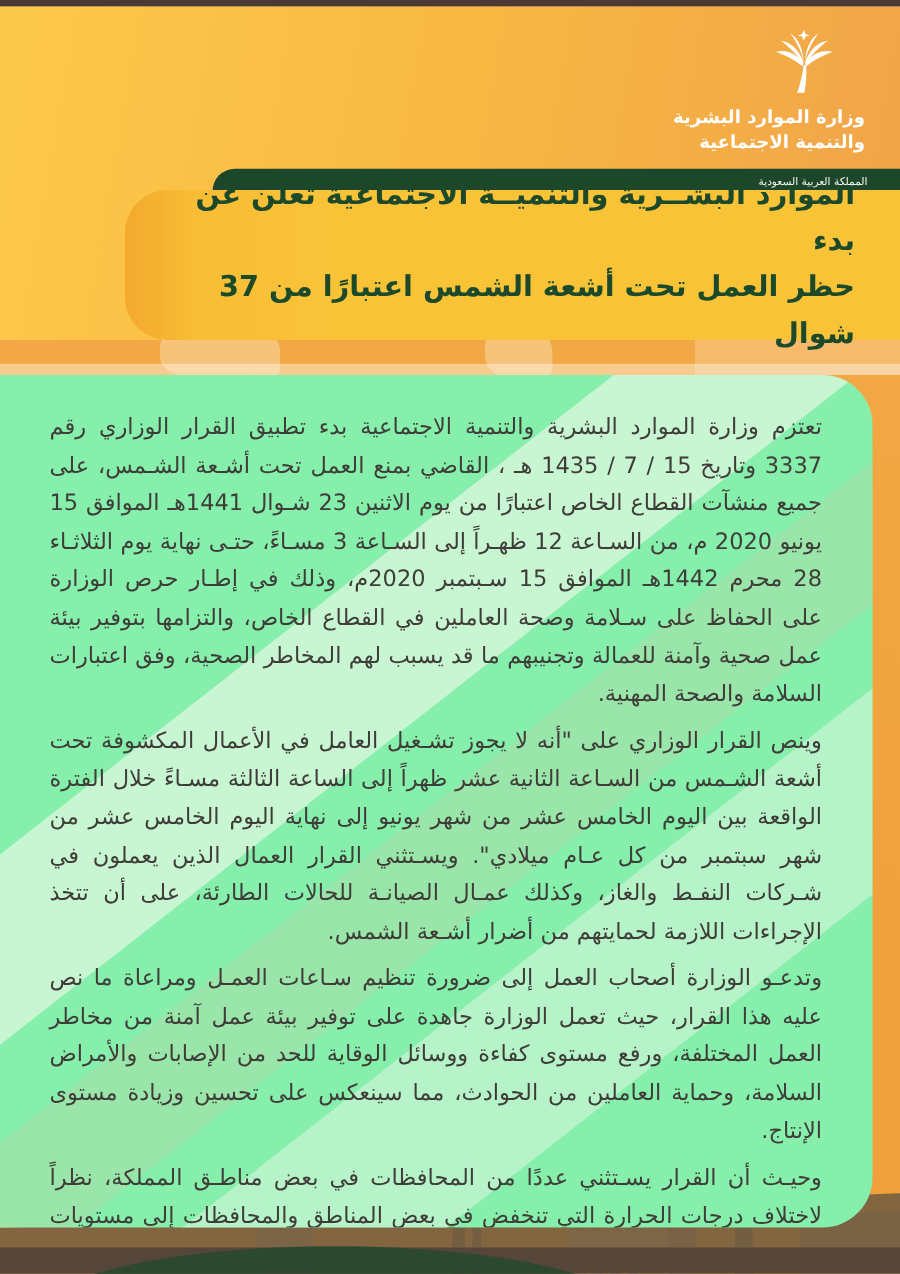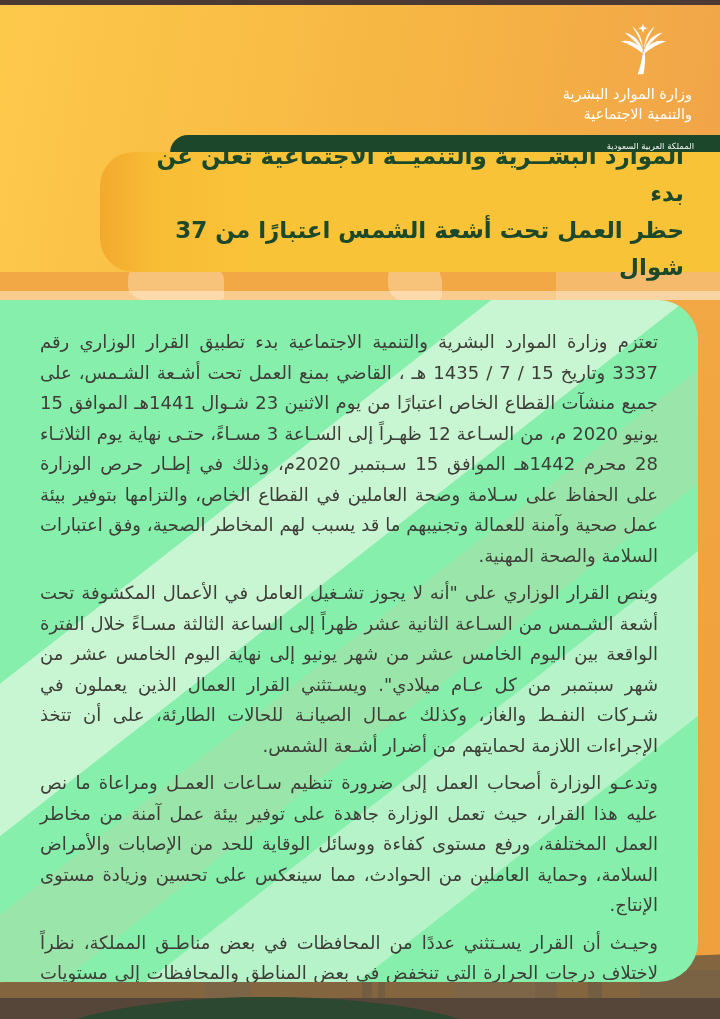--- a/index.html
+++ b/index.html
@@ -22,21 +22,21 @@
   .green-bar{position:absolute;top:135px;left:170px;right:0;height:86px;background:#1d472a;border-radius:18px 0 0 0;z-index:3;}
   .title-box{
     position:absolute;top:152px;left:100px;right:0;height:120px;box-sizing:border-box;
     background:linear-gradient(90deg,#f3a92e 0%,#f8bd35 9%,#f9c338 26%,#f9c338 100%);
     border-radius:34px 0 0 34px;display:flex;flex-direction:column;justify-content:center;
     padding:0 36px 0 26px;z-index:5;
   }
   .title-line{color:#1d492b;font-weight:700;font-size:23px;line-height:37px;text-align:right;}
   .logo{position:absolute;top:22px;right:26px;width:192px;color:#fff;text-align:center;z-index:6;}
   .logo .palm-wrap{text-align:right;padding-right:22px;height:62px;}
-  .logo-l1,.logo-l2{font-size:14.5px;font-weight:400;line-height:20px;text-align:right;padding-right:2px;}
+  .logo-l1,.logo-l2{font-size:14.5px;font-weight:700;line-height:20px;text-align:right;padding-right:2px;}
   .logo-l3{font-size:8.5px;letter-spacing:1.6px;margin-top:17px;opacity:.95;text-align:right;white-space:nowrap;}
   
   .panel{
     position:absolute;top:300px;left:0;width:698px;height:682px;
     background:#86efac;border-radius:0 40px 40px 0;z-index:4;overflow:hidden;
   }
   .wm{position:absolute;pointer-events:none;}
   .wm1{width:1000px;height:120px;background:rgba(255,250,242,.55);transform:rotate(-38deg);top:150px;left:-180px;}
   .wm2{width:1000px;height:90px;background:rgba(228,198,162,.22);transform:rotate(-38deg);top:330px;left:-120px;}
   .wm3{width:1000px;height:130px;background:rgba(255,250,242,.40);transform:rotate(-38deg);top:470px;left:-60px;}

